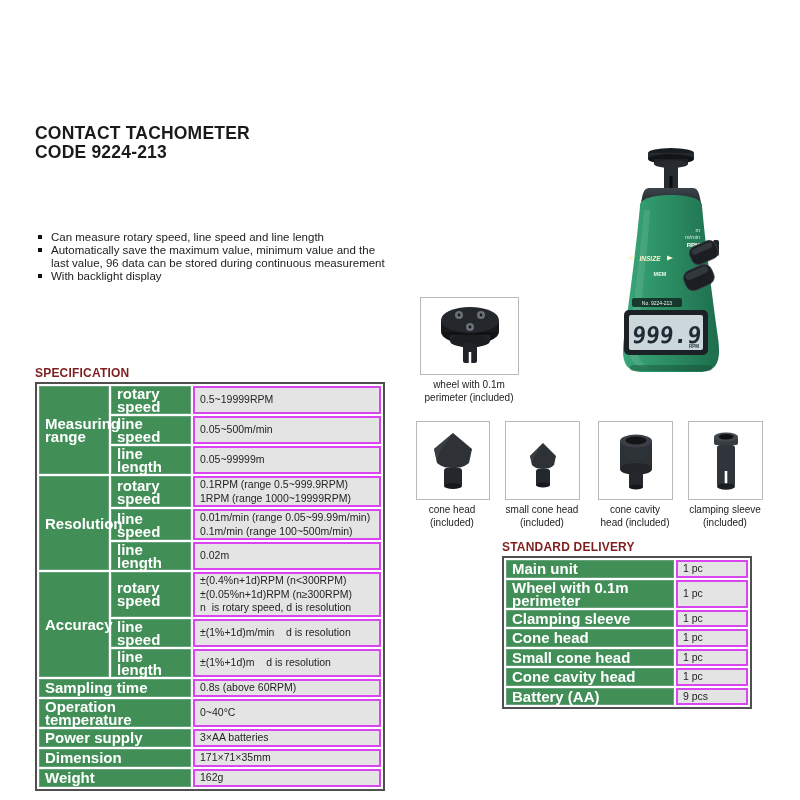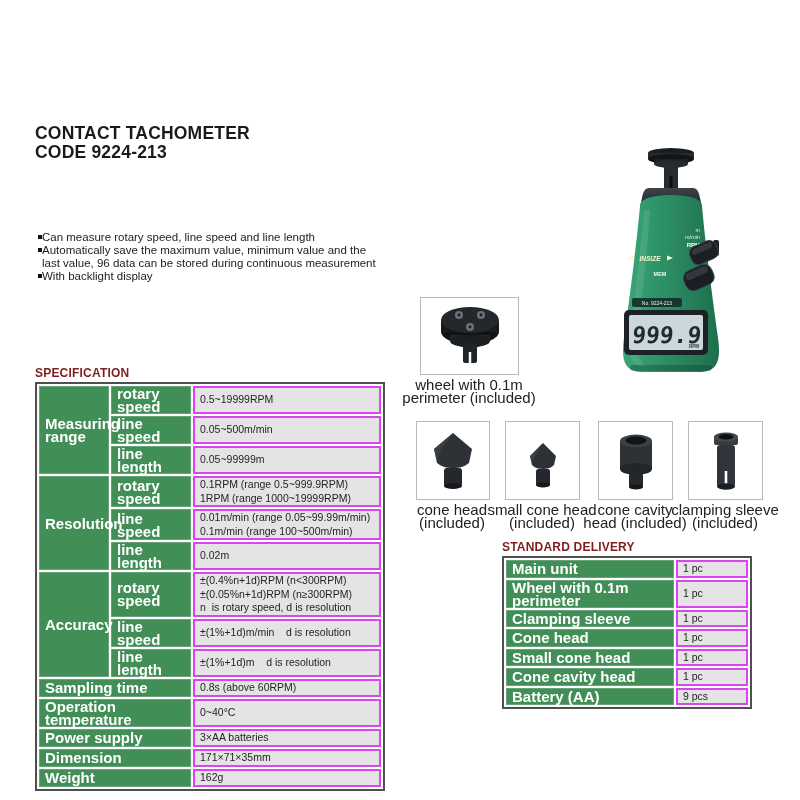--- a/index.html
+++ b/index.html
@@ -5,41 +5,41 @@
   html,body{margin:0;padding:0;background:#fff;}
   .page{position:relative;width:800px;height:800px;background:#ffffff;overflow:hidden;
         font-family:"Liberation Sans", sans-serif;color:#1d1d1d;}
   .abs{position:absolute;}
 
   
   .title{left:35px;top:124px;font-size:17.5px;font-weight:bold;line-height:19px;color:#1a1a1a;letter-spacing:.2px;}
 
   
   .features{left:38px;top:231px;width:392px;margin:0;padding:0;list-style:none;font-size:11.5px;line-height:13px;color:#222;}
-  .features li{display:flex;margin:0;}
+  .features li{display:flex;gap:9px;margin:0;}
   .features .bullet{flex:0 0 auto;width:4px;height:4px;background:#111;margin-top:4px;}
   .features .ftext{white-space:pre-line;}
 
   
   .sec-heading{font-size:12px;font-weight:bold;color:#7f1d1d;letter-spacing:.2px;}
 
   
   table.dtable{border-collapse:separate;border-spacing:2px;background:#fff;border:2px solid #4f4f4f;table-layout:fixed;}
   table.dtable td{vertical-align:middle;padding:0 5px;}
   td.g{background:#418f57;color:#fff;font-weight:bold;font-size:15px;line-height:13px;border:1px solid #67a37a;}
   td.v{background:#e4e4e4;color:#242424;font-size:10.5px;line-height:13.5px;border:2px solid #d946ef;white-space:pre-wrap;}
   .spec-table{left:35px;top:382px;width:350px;}
   .spec-table td{height:14px;}
   .delivery-table{left:502px;top:556px;width:250px;}
   .delivery-table td{height:12px;}
   .delivery-table td.v{font-size:10.5px;}
 
   
   .acc-box{border:1px solid #b9b9b9;background:#fff;display:flex;align-items:center;justify-content:center;}
-  .acc-caption{font-size:15px;line-height:13px;color:#222;text-align:center;white-space:pre-line;}
+  .acc-caption{font-size:10px;line-height:13px;color:#222;text-align:center;white-space:pre-line;}
 </style>
 </head>
 <body>
 
 <div class="page">
 
   <div class="abs title">
     <div>CONTACT TACHOMETER</div>
     <div>CODE 9224-213</div>
   </div>

